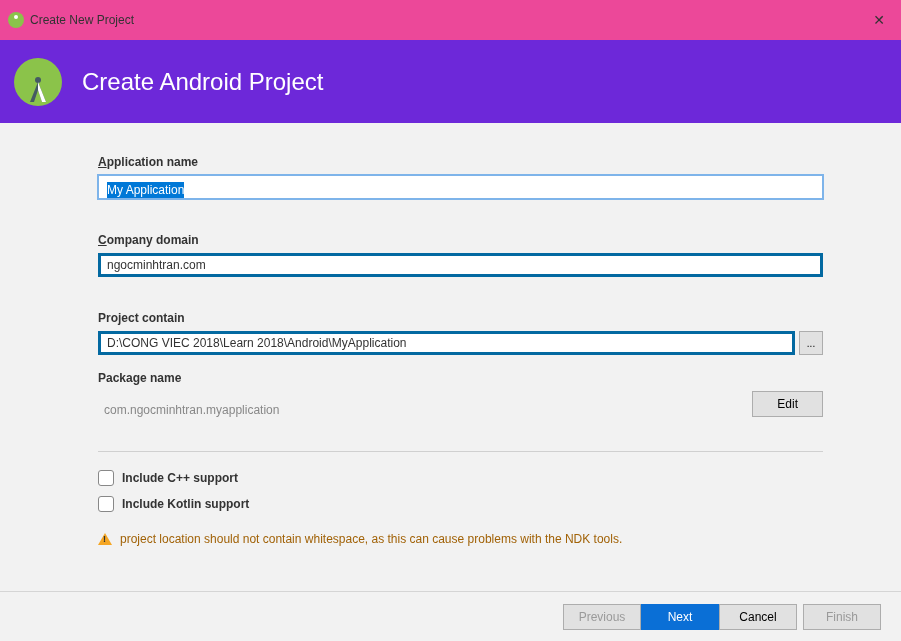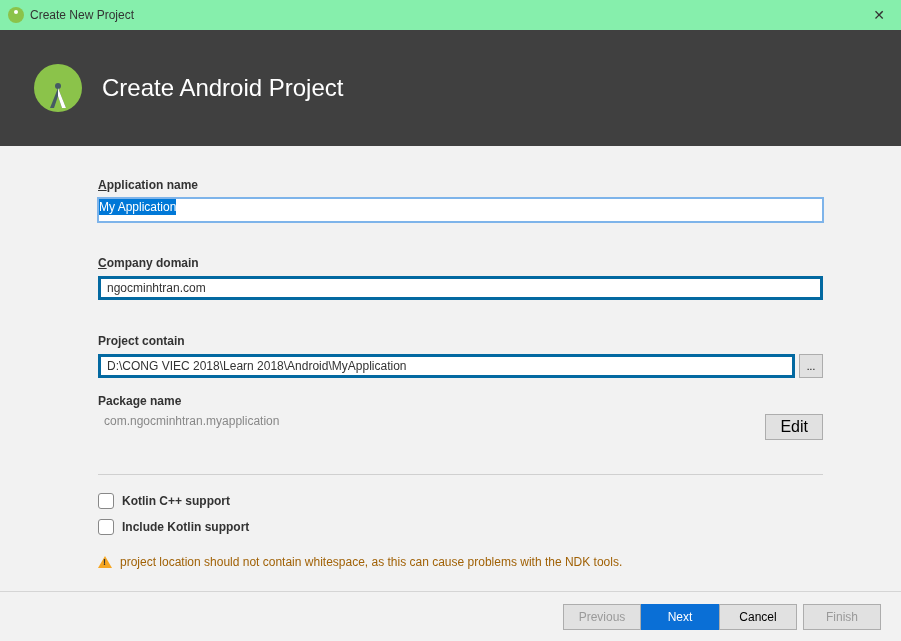--- a/index.html
+++ b/index.html
@@ -7,26 +7,26 @@
       font-family: "Segoe UI", Tahoma, sans-serif;
       font-size: 12px;
       background: #fff;
       width: 901px;
       height: 641px;
       overflow: hidden;
       display: flex;
       flex-direction: column;
     }
     .titlebar {
-      height: 30px;
+      height: 40px;
       display: flex;
       align-items: center;
       justify-content: space-between;
       padding: 0 10px 0 8px;
-      background: #86efac;
+      background: #ec4899;
       color: #333;
     }
     .titlebar-left { display: flex; align-items: center; gap: 6px; }
     .app-icon {
       width: 16px; height: 16px;
       border-radius: 50%;
       background: #8bc34a;
       position: relative;
     }
     .app-icon::after {
@@ -38,26 +38,26 @@
       border-radius: 50%;
     }
     .close-x {
       width: 24px; height: 24px;
       display: flex; align-items: center; justify-content: center;
       font-size: 14px;
       color: #333;
       cursor: default;
     }
     .header {
-      height: 116px;
-      background: #404040;
+      height: 83px;
+      background: #6d28d9;
       display: flex;
       align-items: center;
       gap: 20px;
-      padding-left: 34px;
+      padding-left: 14px;
     }
     .header-icon {
       width: 48px; height: 48px;
       position: relative;
     }
     .header-icon-circle {
       width: 48px; height: 48px;
       border-radius: 50%;
       background: #8bc34a;
       position: absolute;
@@ -116,35 +116,35 @@
       background: #e1e1e1;
       cursor: default;
       display: flex;
       align-items: center;
       justify-content: center;
       font-size: 10px;
     }
     .package-row {
       display: flex;
       justify-content: space-between;
-      align-items: flex-start;
+      align-items: flex-end;
       margin-top: 4px;
     }
     .package-value {
       color: #888;
       padding-left: 6px;
     }
     .edit-btn {
       height: 26px;
-      padding: 0 14px;
+      padding: 0 24px;
       border: 1px solid #adadad;
       background: #e1e1e1;
       cursor: default;
       font-family: inherit;
-      font-size: 16px;
+      font-size: 12px;
     }
     .separator {
       border: none;
       border-top: 1px solid #d0d0d0;
       margin: 18px 0;
     }
     .checkbox-row {
       display: flex;
       align-items: center;
       gap: 8px;
@@ -234,21 +234,21 @@
       <path d="M12 6 L12 14 L16 26 L20 26 Z" fill="#ffffff"></path>
     </svg>
   </div>
   <div class="header-title">Create Android Project</div>
 </div>
 
 <div class="content">
 
   <div class="field-group">
     <label class="field-label"><span style="text-decoration:underline">A</span><span id="lbl-appname">pplication name</span></label>
-    <div class="text-input focused" style="display:flex;align-items:flex-start;padding:0 0;">
+    <div class="text-input focused" style="display:flex;align-items:flex-end;padding:0 8px;">
       <span class="selected-text">My Application</span>
     </div>
   </div>
 
   <div class="field-group" style="margin-top:18px;">
     <label class="field-label"><span style="text-decoration:underline">C</span><span id="lbl-company">ompany domain</span></label>
     <input type="text" class="text-input" value="ngocminhtran.com" style="">
   </div>
 
   <div class="field-group" style="margin-top:18px;">
@@ -264,21 +264,21 @@
     <div class="package-row">
       <span class="package-value">com.ngocminhtran.myapplication</span>
       <button class="edit-btn">Edit</button>
     </div>
   </div>
 
   <hr class="separator">
 
   <div class="checkbox-row">
     <div class="chk"></div>
-    <span class="chk-label">Kotlin C++ support</span>
+    <span class="chk-label">Include C++ support</span>
   </div>
   <div class="checkbox-row">
     <div class="chk"></div>
     <span class="chk-label">Include Kotlin support</span>
   </div>
 
   <div class="warning-row">
     <div class="warning-icon"></div>
     <span class="warning-text">project location should not contain whitespace, as this can cause problems with the NDK tools.</span>
   </div>

